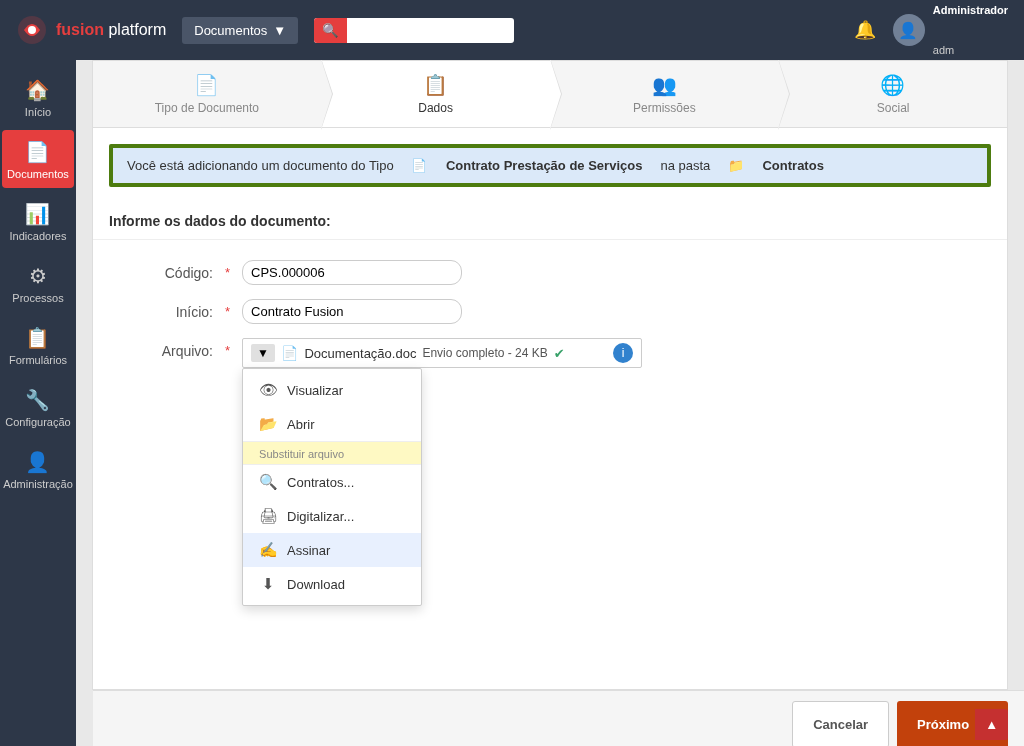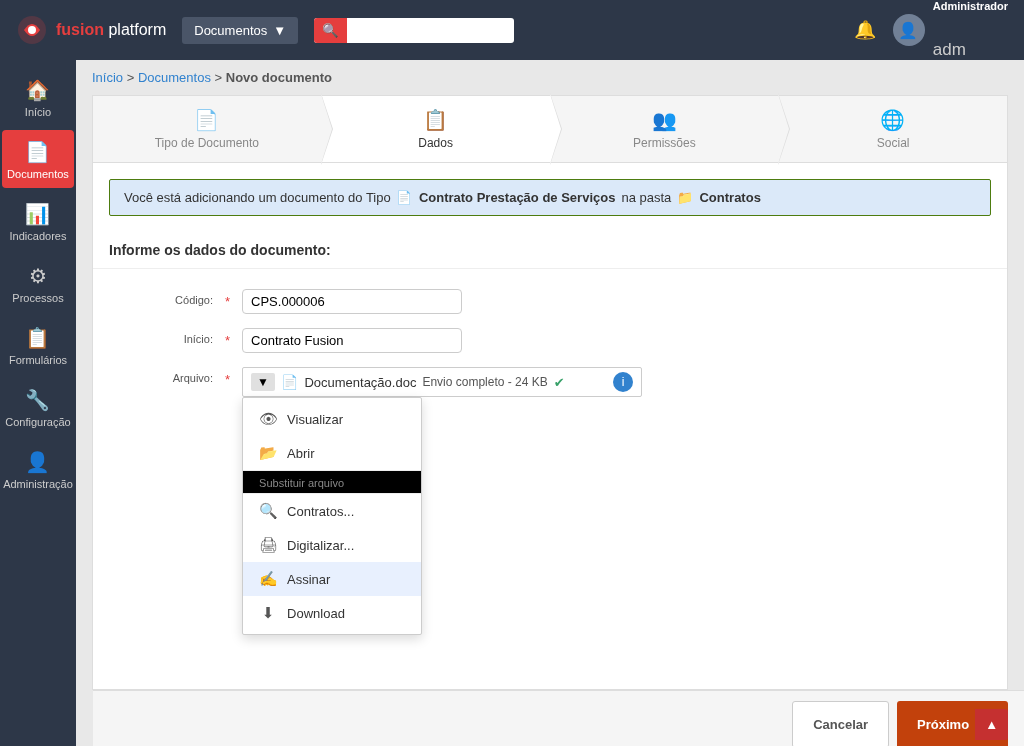--- a/index.html
+++ b/index.html
@@ -81,21 +81,21 @@
       height: 32px;
       background: #718096;
       border-radius: 50%;
       display: flex;
       align-items: center;
       justify-content: center;
       font-size: 16px;
     }
     .nav-user-info { display: flex; flex-direction: column; }
     .nav-user-name { font-size: 11px; font-weight: bold; }
-    .nav-user-role { font-size: 17px; color: #ccc; margin-top: 28px; }
+    .nav-user-role { font-size: 11px; color: #ccc; margin-top: 28px; }
 
     
     .layout { display: flex; height: calc(746px - 48px); }
     .sidebar {
       width: 76px;
       background: #2d3748;
       display: flex;
       flex-direction: column;
       align-items: center;
       padding-top: 8px;
@@ -188,27 +188,27 @@
     .form-card {
       background: white;
       margin: 0 16px;
       border: 1px solid #ddd;
       padding: 0 0 20px;
       flex: 1;
     }
 
     .info-banner {
       background: #dbe9f9;
-      border: 1px solid #4d7c0f;
+      border: 4px solid #4d7c0f;
       margin: 16px;
       padding: 10px 14px;
       font-size: 13px;
       display: flex;
       align-items: flex-end;
-      gap: 6px;
+      gap: 18px;
       border-radius: 2px;
     }
 
     .form-section-title {
       padding: 10px 16px;
       font-size: 14px;
       font-weight: bold;
       color: #333;
       border-bottom: 1px solid #eee;
     }
@@ -219,34 +219,34 @@
 
     .form-row {
       display: flex;
       align-items: flex-start;
       margin-bottom: 14px;
       gap: 8px;
     }
     .form-label {
       width: 80px;
       text-align: right;
-      font-size: 11px;
+      font-size: 14px;
       color: #555;
       padding-top: 5px;
       flex-shrink: 0;
     }
     .form-required {
       color: #e53e3e;
       margin: 0 4px;
       padding-top: 5px;
       flex-shrink: 0;
     }
     .form-input {
       border: 1px solid #ccc;
-      border-radius: 4px;
+      border-radius: 11px;
       padding: 4px 8px;
       font-size: 13px;
       width: 220px;
       outline: none;
     }
 
     
     .file-field-container {
       position: relative;
     }
@@ -307,21 +307,21 @@
       gap: 10px;
       cursor: pointer;
       font-size: 13px;
       color: #333;
     }
     .dropdown-item.highlighted { background: #e8f0fe; }
     .dropdown-divider-label {
       padding: 6px 16px 4px;
       font-size: 11px;
       color: #888;
-      background: #000000;
+      background: #fef9c3;
       border-top: 1px solid #eee;
       border-bottom: 1px solid #eee;
     }
     .dropdown-icon { font-size: 15px; color: #555; width: 18px; text-align: center; }
 
     
     .footer-bar {
       background: #f5f5f5;
       border-top: 1px solid #ddd;
       padding: 10px 16px;
@@ -413,27 +413,20 @@
       <span>Configuração</span>
     </div>
     <div class="sidebar-item">
       <span class="sidebar-icon">👤</span>
       <span>Administração</span>
     </div>
   </div>
 
   <div class="main-content">
 
-    <div class="breadcrumb">
-      <a>Início</a>
-      <span> &gt; </span>
-      <a>Documentos</a>
-      <span> &gt; </span>
-      <strong>Novo documento</strong>
-    </div>
 
     <div class="wizard-tabs">
       <div class="wizard-tab" style="position:relative;">
         <span class="tab-icon">📄</span>
         <span>Tipo de Documento</span>
         <div class="wizard-arrow"></div>
         <div class="wizard-arrow-inner"></div>
       </div>
       <div class="wizard-tab active" style="position:relative;">
         <span class="tab-icon">📋</span>

